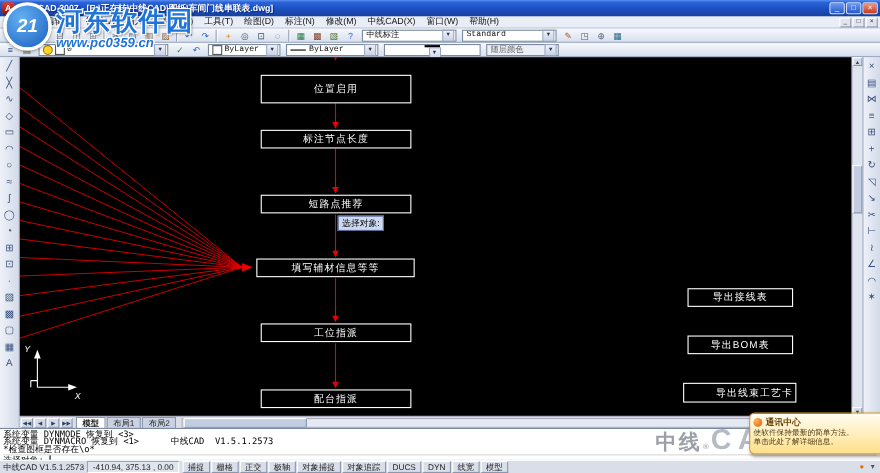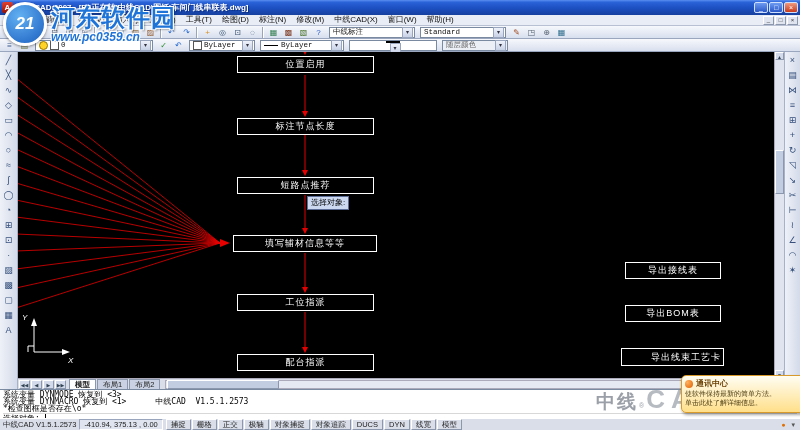--- a/index.html
+++ b/index.html
@@ -107,21 +107,21 @@
     box-sizing:border-box;font-size:7.5px;color:#222;}
   .coords{border:1px solid;border-color:#98a5bd #fff #fff #98a5bd;padding:0 4px;line-height:9px;background:#dfe4ee;text-align:center;}
   .stoggles{display:flex;gap:1px;}
   .stoggle{border:1px solid;border-color:#fff #8a97ad #8a97ad #fff;background:#d9dee9;
     padding:0 4px;line-height:9px;white-space:nowrap;}
   .tray{margin-left:auto;display:flex;gap:2px;align-items:center;}
   .tray-btn{font-size:7px;line-height:9px;padding:0 2px;color:#555;background:none;border:none;}
   .tray-btn.hot{color:#e07000;}
 
   
-  .wm{position:absolute;left:3px;top:2px;z-index:9;pointer-events:none;display:flex;align-items:center;}
+  .wm{position:absolute;left:3px;top:2px;z-index:9;pointer-events:none;display:flex;align-items:flex-end;}
   .wm-badge{width:44px;height:44px;border-radius:50%;border:3px solid #fff;box-sizing:border-box;
     background:radial-gradient(circle at 35% 30%,#63b0f2,#1a5fc0);box-shadow:0 1px 3px rgba(0,0,0,.45);
     color:#fff;font-weight:bold;font-style:italic;font-size:17px;text-align:center;line-height:38px;}
   .wm-txt{margin-left:4px;}
   .wm-name{font-size:24px;font-weight:bold;color:#1f74d8;letter-spacing:1px;line-height:26px;
     text-shadow:-1px -1px 0 #fff,1px -1px 0 #fff,-1px 1px 0 #fff,1px 1px 0 #fff,2px 2px 2px rgba(0,0,0,.35);}
   .wm-url{font-size:12px;font-weight:bold;font-style:italic;color:#1f74d8;line-height:13px;
     text-shadow:-1px -1px 0 #fff,1px -1px 0 #fff,-1px 1px 0 #fff,1px 1px 0 #fff;}
 </style>
 </head>
@@ -297,21 +297,21 @@
               <line x1="16" y1="300" x2="16" y2="270" stroke="#fff" stroke-width="1"></line>
               <polygon points="13,274 19,274 16,266" fill="#fff"></polygon>
               <line x1="16" y1="300" x2="48" y2="300" stroke="#fff" stroke-width="1"></line>
               <polygon points="44,297 44,303 52,300" fill="#fff"></polygon>
               <line x1="10" y1="294" x2="16" y2="294" stroke="#fff" stroke-width="1"></line>
               <line x1="10" y1="294" x2="10" y2="300" stroke="#fff" stroke-width="1"></line>
               <text x="4" y="268" fill="#fff" font-size="8" font-style="italic">Y</text>
               <text x="50" y="311" fill="#fff" font-size="8" font-style="italic">X</text>
             </svg>
           <div class="tipbox" style="left: 289px; top: 144px;">选择对象:</div>
-        <div class="flow-box" style="left: 219px; top: 4px; width: 137px; height: 17px;">位置启用</div>
+        <div class="flow-box" style="left: 219px; top: 16px; width: 137px; height: 26px;">位置启用</div>
             <div class="flow-box" style="left: 219px; top: 66px; width: 137px; height: 17px;">标注节点长度</div>
             <div class="flow-box" style="left: 219px; top: 125px; width: 137px; height: 17px;">短路点推荐</div>
             <div class="flow-box" style="left: 215px; top: 183px; width: 144px; height: 17px;">填写辅材信息等等</div>
             <div class="flow-box" style="left: 219px; top: 302px; width: 137px; height: 17px;">配台指派</div>
             <div class="flow-box" style="left: 219px; top: 242px; width: 137px; height: 17px;">工位指派</div>
             <div class="export-box" style="left: 607px; top: 210px; width: 96px; height: 17px;">导出接线表</div>
             <div class="export-box" style="left: 607px; top: 253px; width: 96px; height: 17px;">导出BOM表</div>
             <div class="export-box" style="left: 603px; top: 296px; width: 103px; height: 18px; padding-left: 27px;">导出线束工艺卡</div>
           </div>
         <div class="vscroll">

